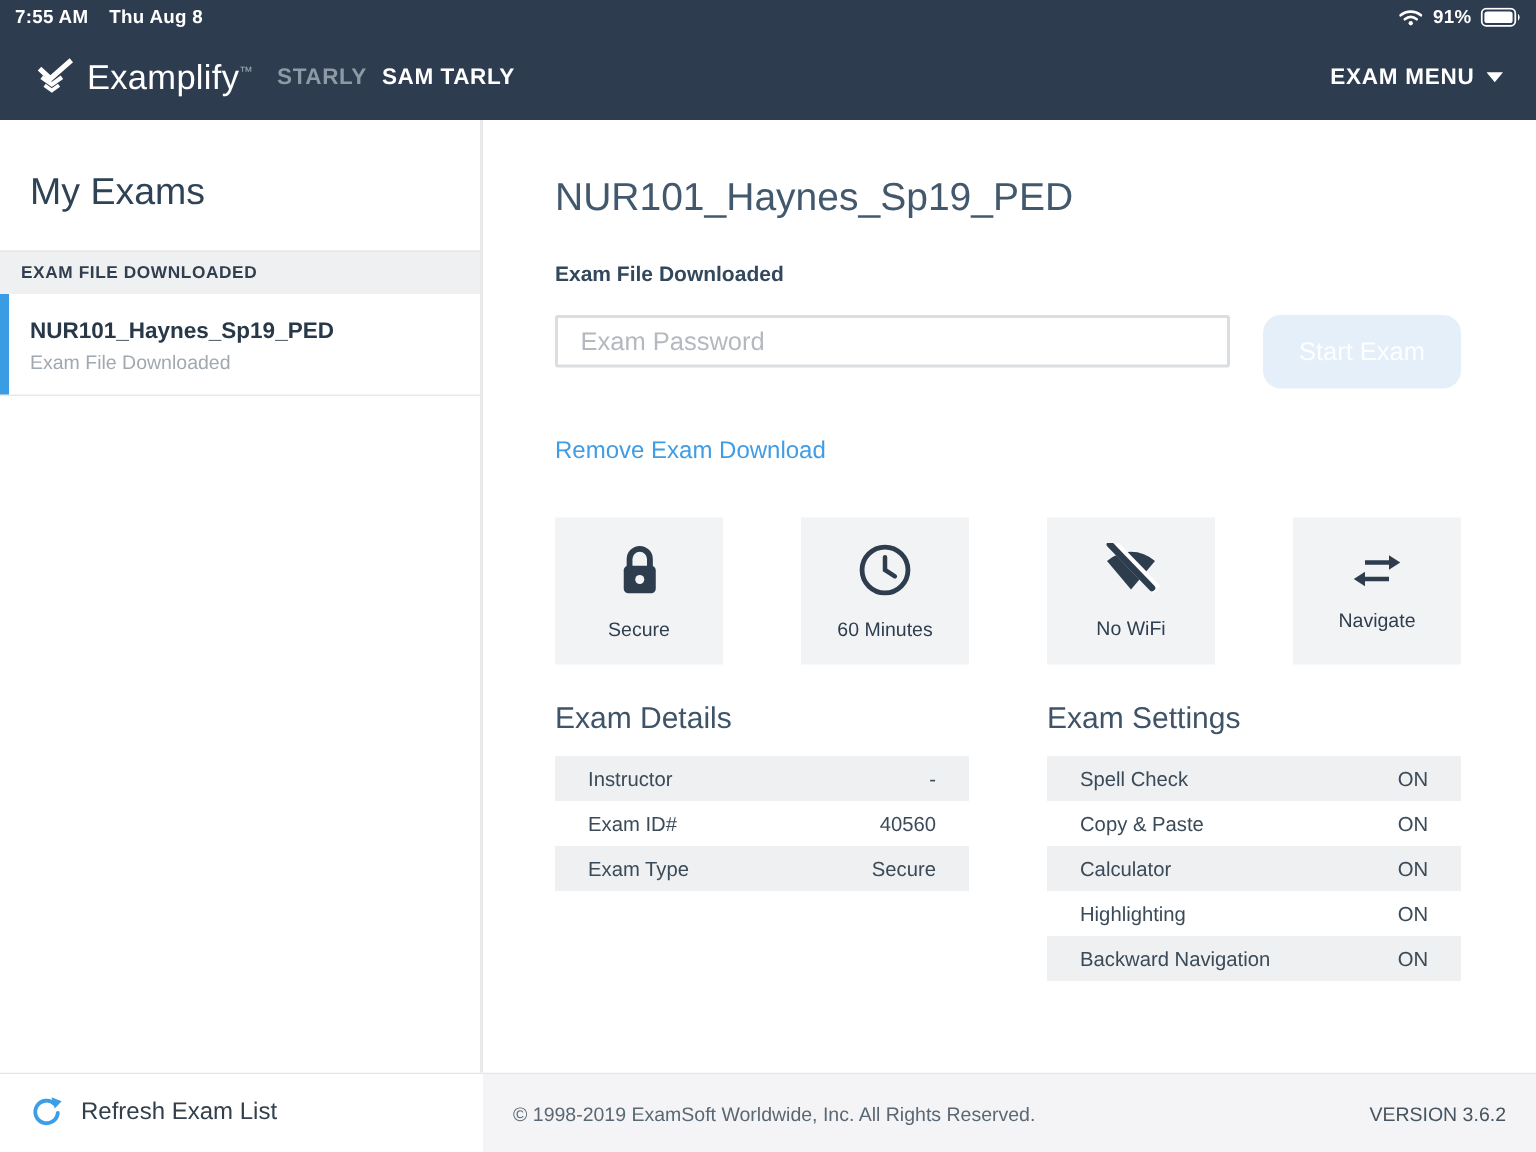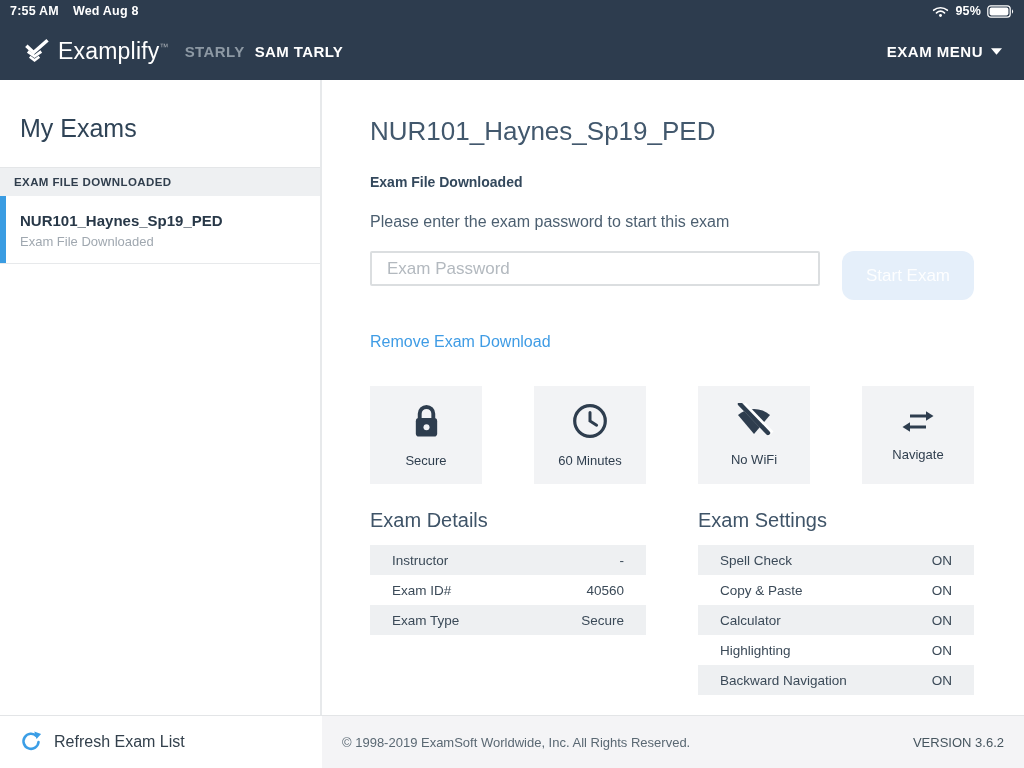--- a/index.html
+++ b/index.html
@@ -86,31 +86,31 @@
   .version { font-size:13px; color:#46555f; }
 
   svg { display:block; }
 </style>
 </head>
 <body>
 
 <div class="status-bar">
   <div class="status-left">
     <span>7:55 AM</span>
-    <span>Wed Aug 8</span>
+    <span>Thu Aug 8</span>
   </div>
   <div class="status-right">
     <span>
       <svg width="17" height="13" viewBox="0 0 20 14">
         <path d="M2 5.5 C6.5 1.6 13.5 1.6 18 5.5" stroke="#fff" stroke-width="2" fill="none" stroke-linecap="round"></path>
         <path d="M5.3 8.6 C8.2 6.2 11.8 6.2 14.7 8.6" stroke="#fff" stroke-width="2" fill="none" stroke-linecap="round"></path>
         <circle cx="10" cy="11.7" r="1.7" fill="#fff"></circle>
       </svg>
     </span>
-    <span>95%</span>
+    <span>91%</span>
     <span class="batt">
       <svg width="27" height="13" viewBox="0 0 27 13">
         <rect x="0.8" y="0.8" width="22.4" height="11.4" rx="3" fill="none" stroke="#fff" stroke-width="1.2"></rect>
         <rect x="2.6" y="2.6" width="18.8" height="7.8" rx="1.8" fill="#fff"></rect>
         <path d="M25 4.2 a3 3 0 0 1 0 4.6 Z" fill="#fff"></path>
       </svg>
     </span>
   </div>
 </div>
 
@@ -147,21 +147,20 @@
     <div class="exam-item">
       <div class="accent"></div>
       <div class="exam-item-name">NUR101_Haynes_Sp19_PED</div>
       <div class="exam-item-status">Exam File Downloaded</div>
     </div>
   </div>
 
   <div class="main">
     <div class="main-title">NUR101_Haynes_Sp19_PED</div>
     <div class="file-status">Exam File Downloaded</div>
-    <div class="prompt">Please enter the exam password to start this exam</div>
 
     <div class="password-row">
       <input class="password-input" type="text" placeholder="Exam Password" style="">
       <button class="start-btn">Start Exam</button>
     </div>
 
     <a class="remove-link">Remove Exam Download</a>
 
     
     <div class="tiles">

